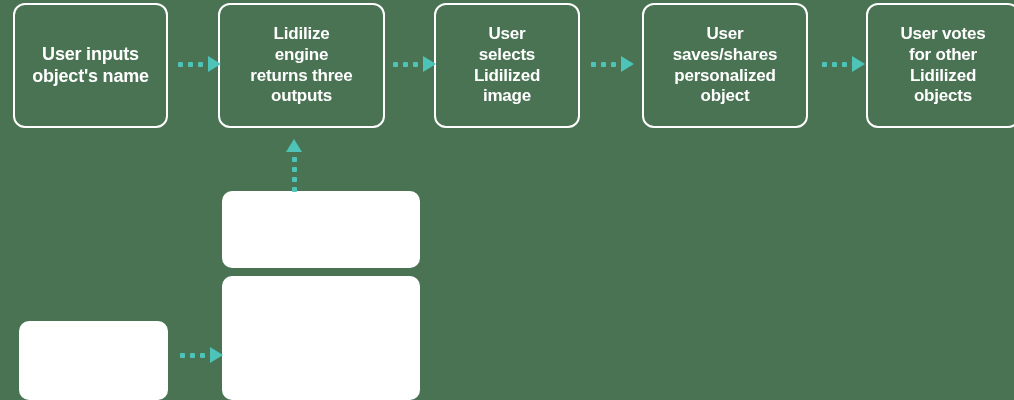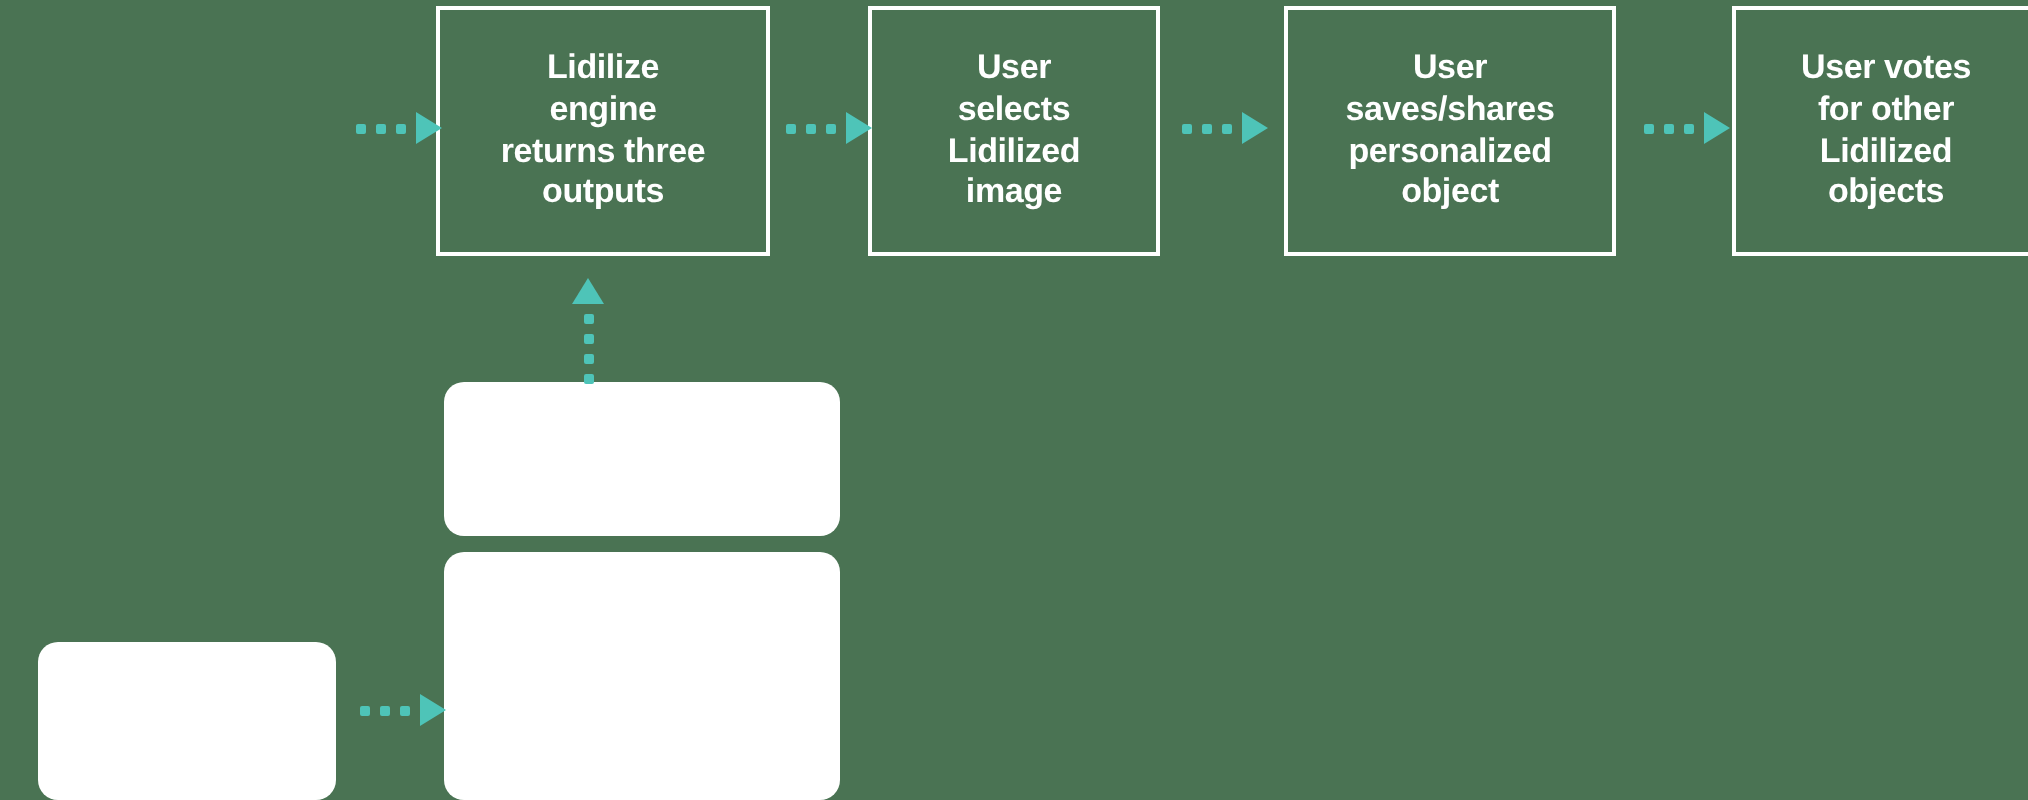--- a/index.html
+++ b/index.html
@@ -18,21 +18,21 @@
     height: 400px;
     background: #4a7353;
     overflow: hidden;
   }
 
   
   .pbox {
     position: absolute;
     box-sizing: border-box;
     border: 2px solid #ffffff;
-    border-radius: 0;
+    border-radius: 12px;
     display: flex;
     align-items: center;
     justify-content: center;
     text-align: center;
     color: #ffffff;
     font-weight: bold;
     font-size: 17px;
     line-height: 1.22;
     letter-spacing: -0.2px;
     padding: 0 2px;
@@ -91,20 +91,24 @@
     height: 5px;
     background: #4ec4b8;
     border-radius: 1px;
   }
 </style>
 </head>
 <body>
 
 <div id="canvas" style="background: rgb(74, 115, 83);">
 
+  <div class="pbox" id="pbox-0" style="left: 13px; top: 3px; width: 155px; height: 125px; font-size: 18px; border-color: rgb(255, 255, 255); color: rgb(255, 255, 255);">
+    <span class="ptext">User inputs
+object's name</span>
+  </div>
   <div class="pbox" id="pbox-1" style="left: 218px; top: 3px; width: 167px; height: 125px; font-size: 17px; border-color: rgb(255, 255, 255); color: rgb(255, 255, 255);">
     <span class="ptext">Lidilize
 engine
 returns three
 outputs</span>
   </div>
   <div class="pbox" id="pbox-2" style="left: 434px; top: 3px; width: 146px; height: 125px; font-size: 17px; border-color: rgb(255, 255, 255); color: rgb(255, 255, 255);">
     <span class="ptext">User
 selects
 Lidilized

